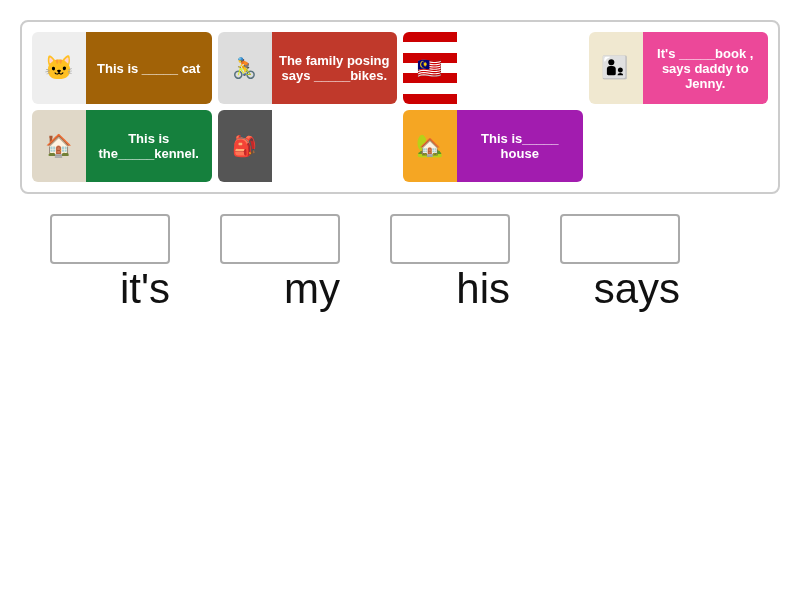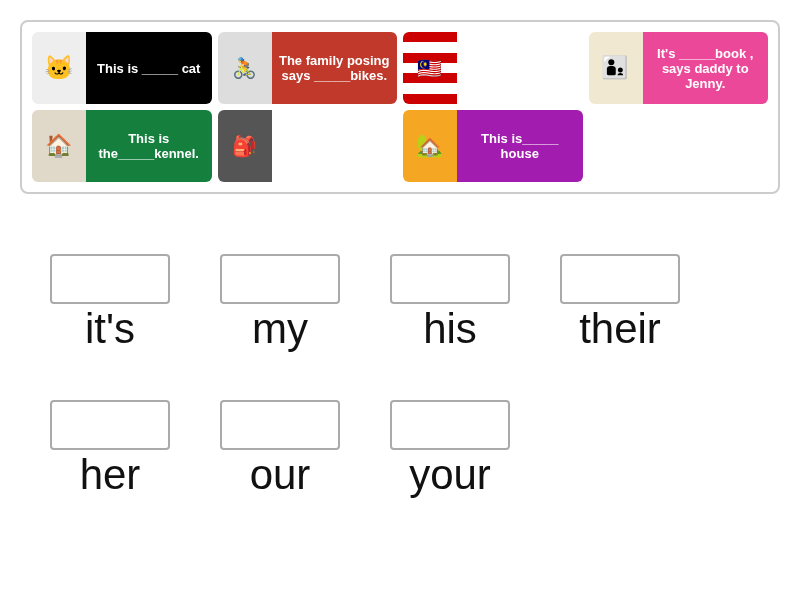--- a/index.html
+++ b/index.html
@@ -42,21 +42,21 @@
       justify-content: center;
       color: #fff;
       font-size: 13px;
       font-weight: bold;
       text-align: center;
       padding: 4px 6px;
       height: 100%;
     }
 
     
-    .card-blue { background: #000000; }
+    .card-blue { background: #a16207; }
     .card-dark-red { background: #c0392b; }
     .card-orange { background: #e67e22; }
     .card-dark-green { background: #ec4899; }
     .card-purple { background: #15803d; }
     .card-dark-blue { background: #1a4fa0; }
     .card-green { background: #a21caf; }
 
     
     .img-cat {
       background: #eee;
@@ -114,23 +114,22 @@
     .word-row {
       display: flex;
       gap: 50px;
       align-items: flex-start;
       margin-bottom: 10px;
     }
 
     .word-item {
       display: flex;
       flex-direction: column;
-      align-items: center;
+      align-items: flex-end;
       gap: 4px;
-      margin-top: 40px;
     }
 
     .word-box {
       width: 120px;
       height: 50px;
       border: 2px solid #aaa;
       border-radius: 4px;
       background: #fff;
     }
 
@@ -219,39 +218,21 @@
         <span class="word-label">my</span>
       </div>
 
       <div class="word-item">
         <div class="word-box"></div>
         <span class="word-label">his</span>
       </div>
 
       <div class="word-item">
         <div class="word-box"></div>
-        <span class="word-label">their</span>
-      </div>
-
-    </div>
-
-    <div class="word-row word-row-bottom">
-
-      <div class="word-item">
-        <div class="word-box"></div>
-        <span class="word-label">her</span>
-      </div>
-
-      <div class="word-item">
-        <div class="word-box"></div>
-        <span class="word-label">our</span>
-      </div>
-
-      <div class="word-item">
-        <div class="word-box"></div>
-        <span class="word-label">your</span>
-      </div>
-
-    </div>
+        <span class="word-label">says</span>
+      </div>
+
+    </div>
+
 
   </div>
 
 </div>
 
 </body></html>

